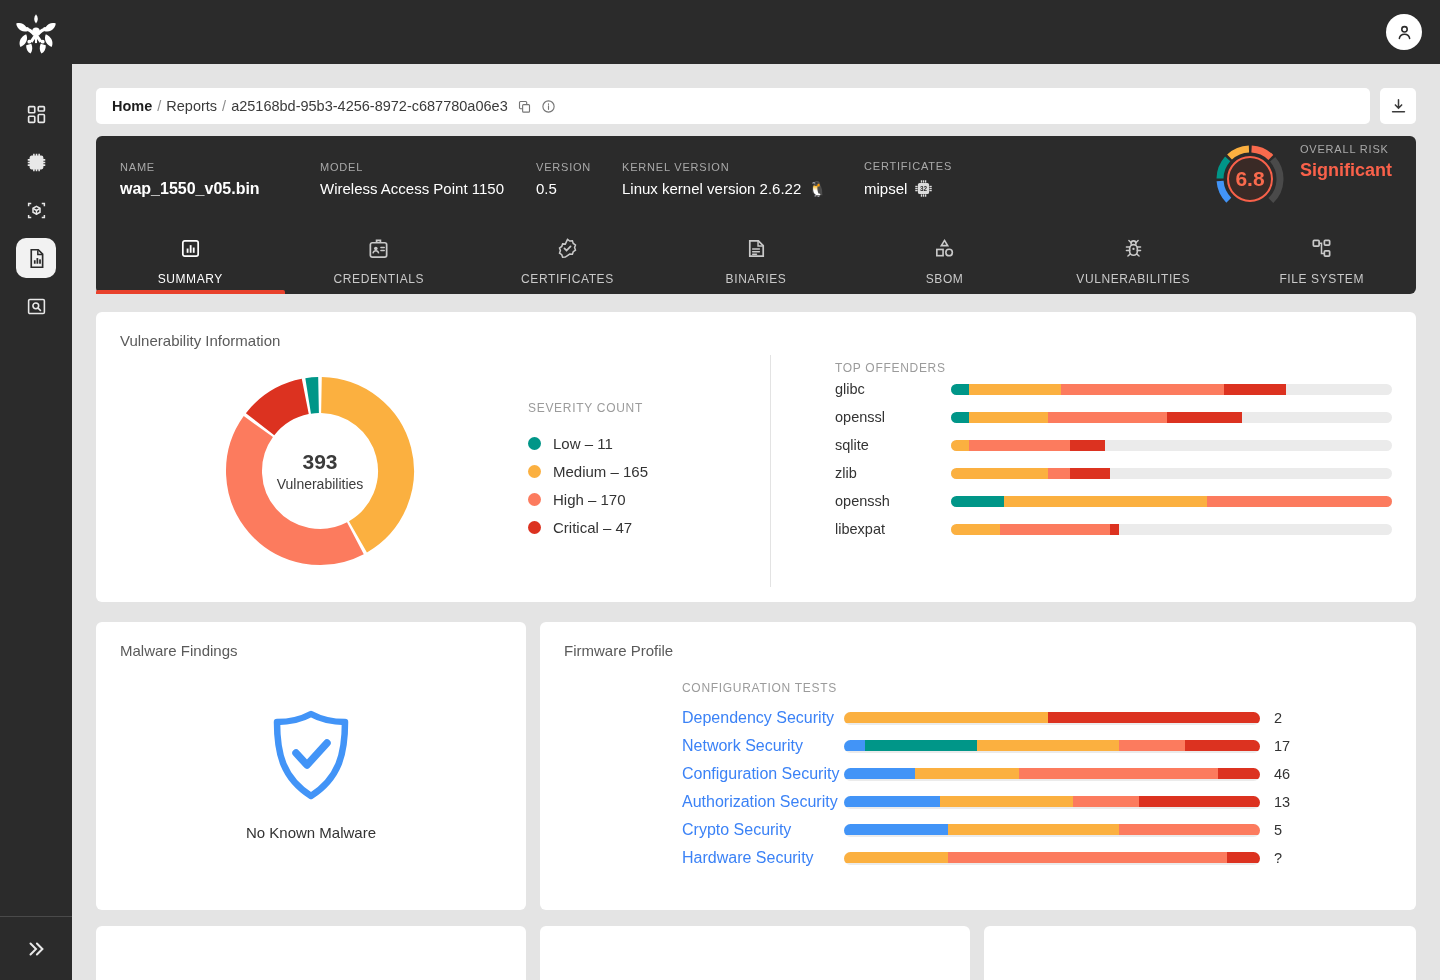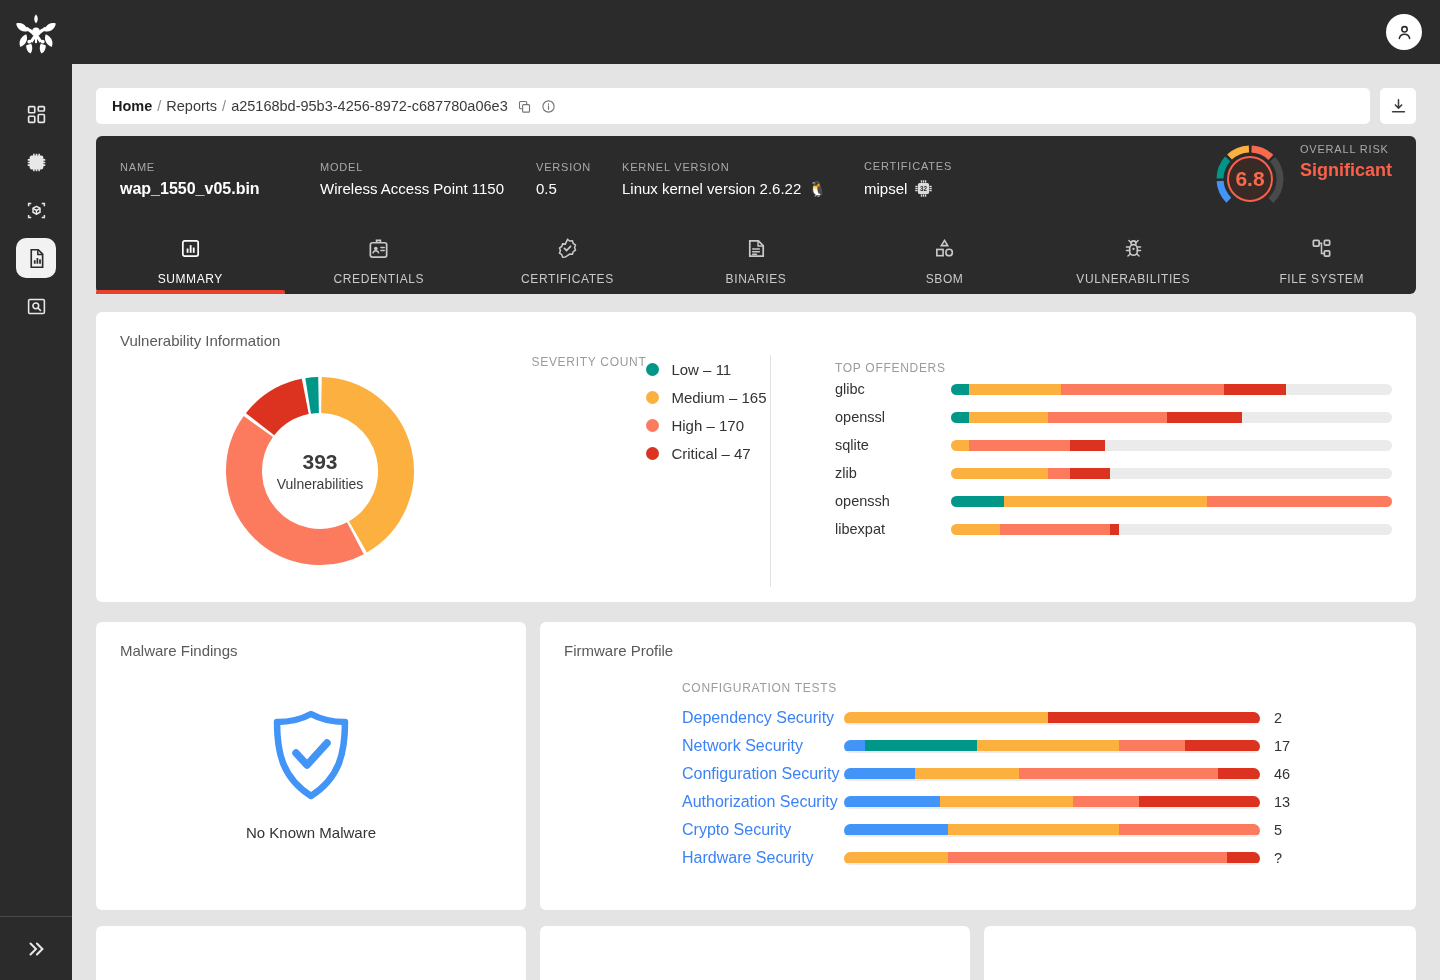--- a/index.html
+++ b/index.html
@@ -119,21 +119,21 @@
   #vulnbody { display: flex; margin-top: 6px; height: 232px; }
   #donutcol { width: 400px; display: flex; align-items: center; justify-content: center; }
   #donutwrap { position: relative; width: 196px; height: 196px; }
   #donutcenter {
     position: absolute; inset: 0; display: flex; flex-direction: column;
     align-items: center; justify-content: center; gap: 2px;
   }
   #donuttotal { font-size: 21px; font-weight: bold; color: #3b3b3b; }
   #donutsub { font-size: 14px; color: #3b3b3b; }
 
-  #legendcol { width: 250px; display: flex; flex-direction: row; justify-content: center; padding-left: 8px; }
+  #legendcol { width: 250px; display: flex; flex-direction: column; justify-content: center; padding-left: 8px; }
   #legend-title { font-size: 12px; letter-spacing: .7px; color: #9b9b9b; margin-bottom: 14px; }
   .legend-row { display: flex; align-items: center; gap: 12px; height: 28px; font-size: 15px; color: #333; }
   .dot { width: 13px; height: 13px; border-radius: 50%; flex: none; }
 
   #offcol { flex: 1; border-left: 1px solid #e3e3e3; padding-left: 64px; padding-top: 6px; }
   #off-title { font-size: 12px; letter-spacing: .7px; color: #9b9b9b; margin-bottom: 0; }
   .off-row { display: flex; align-items: center; height: 28px; }
   .off-name { width: 116px; font-size: 14.5px; color: #333; }
   .track { flex: 1; height: 11px; border-radius: 6px; background: #ebebeb; display: flex; overflow: hidden; }
   .seg { height: 11px; }

